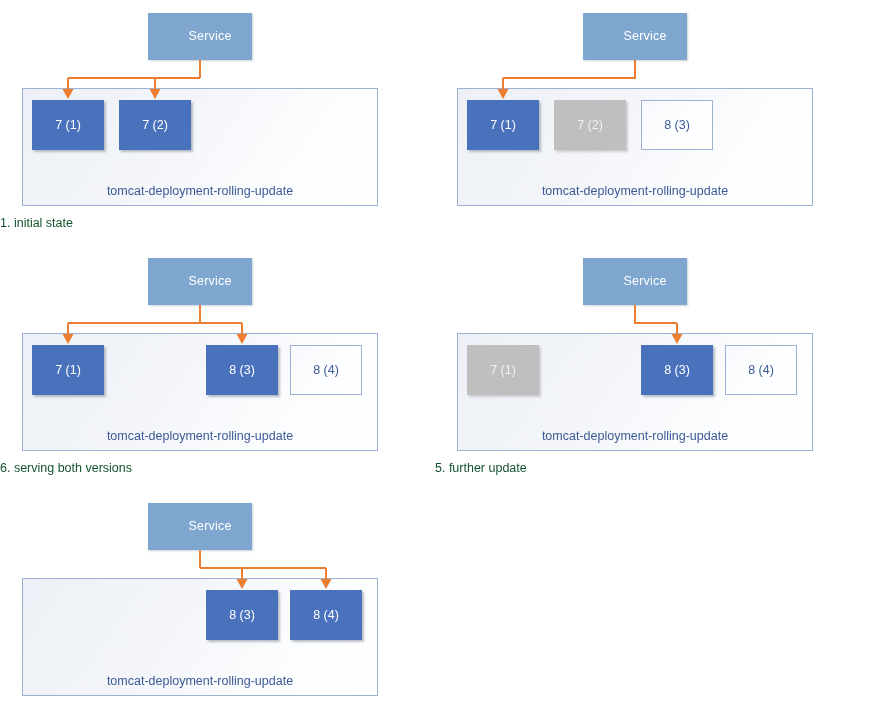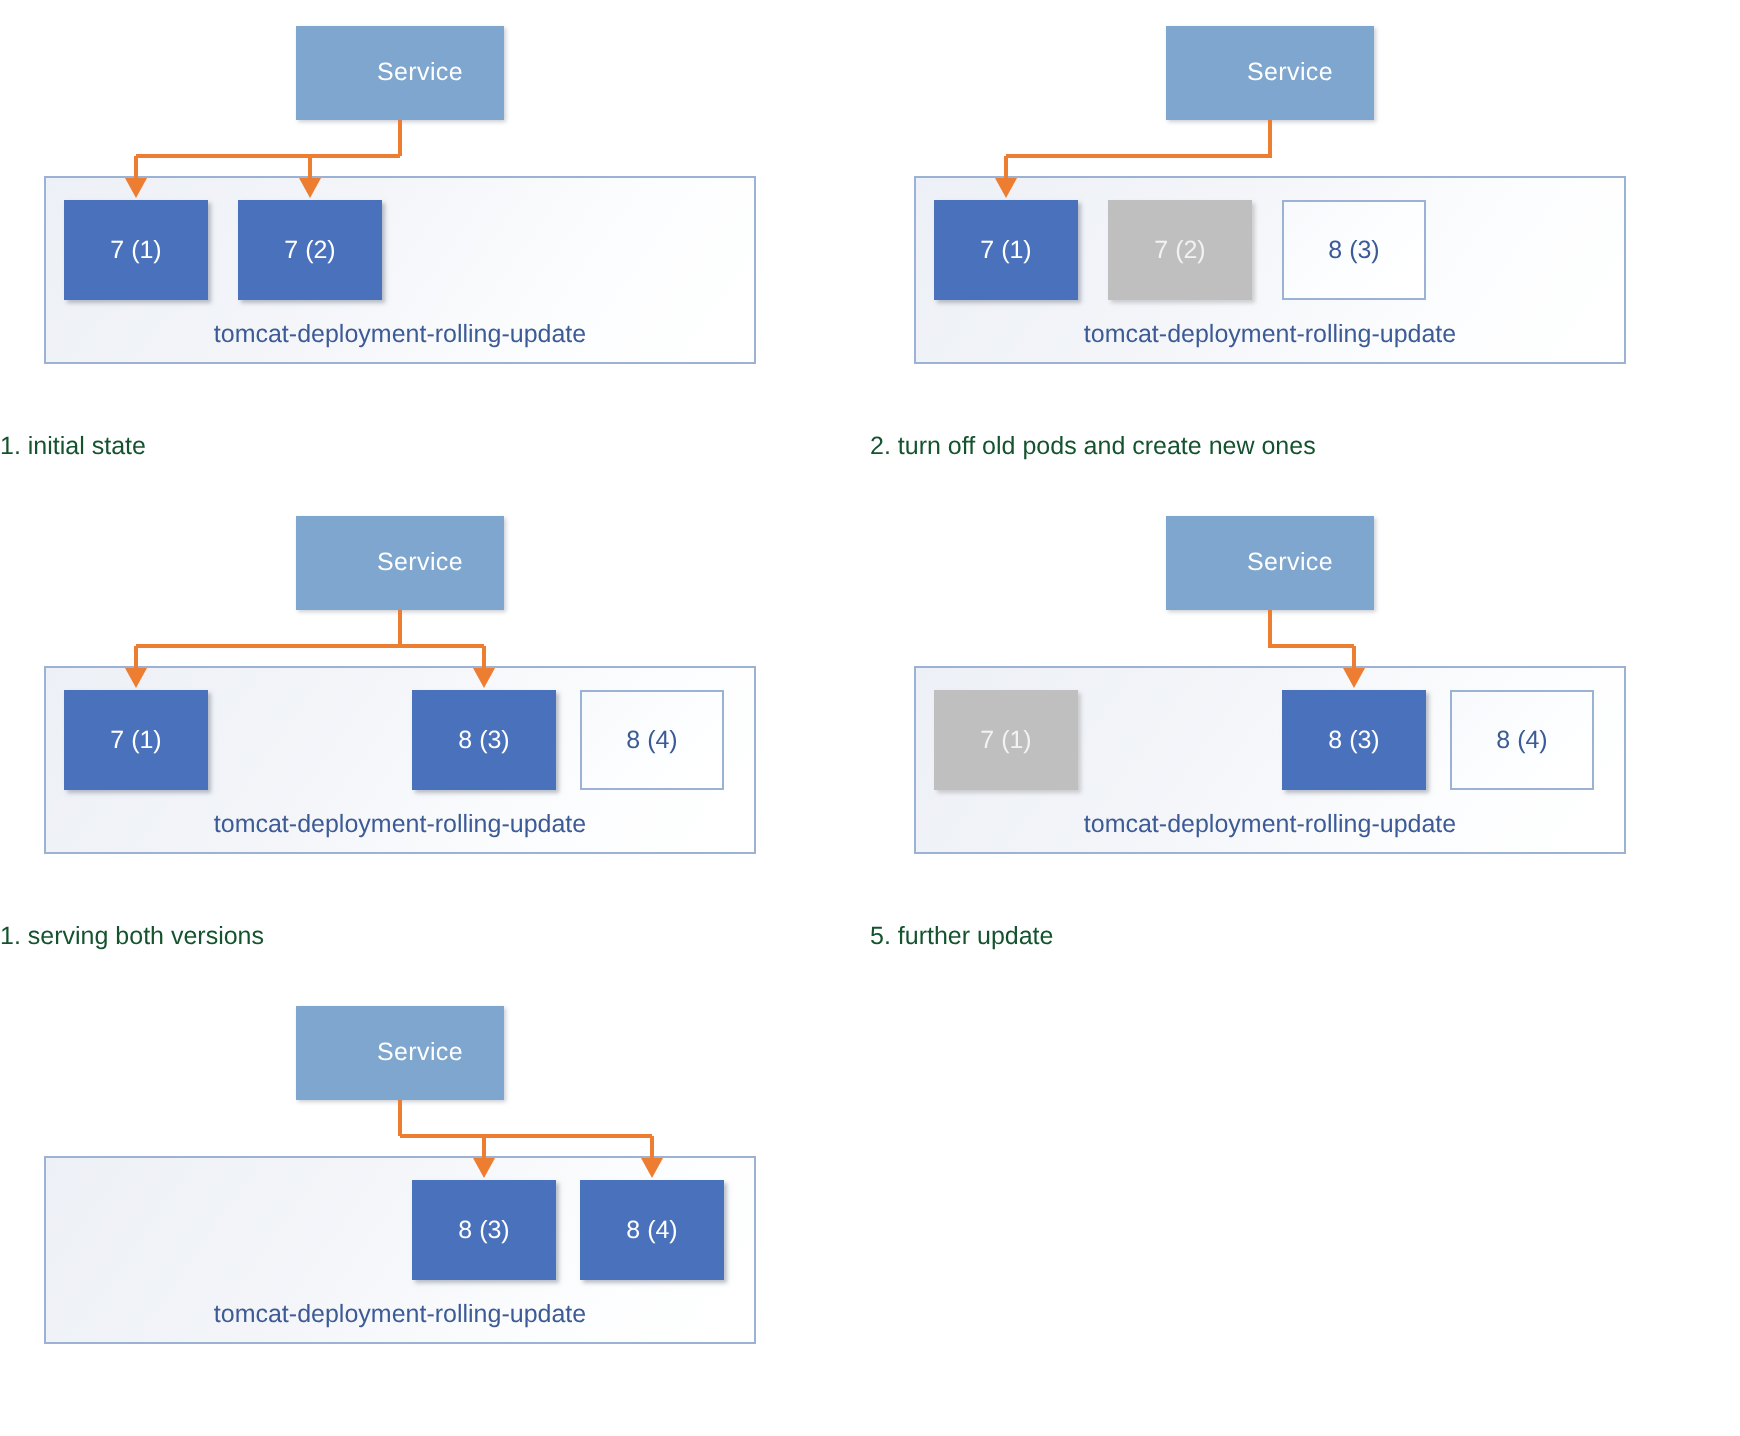--- a/index.html
+++ b/index.html
@@ -41,21 +41,21 @@
     line-height: 1;
     margin-left: 20px;
   }
 
   
   .deployment-box {
     position: absolute;
     left: 22px;
     top: 88px;
     width: 356px;
-    height: 94px;
+    height: 118px;
     border: 1px solid #9BB2D4;
     background: linear-gradient(125deg, #EDF0F6 0%, #F3F5F9 40%, #FCFDFE 75%, #FFFFFF 100%);
     box-sizing: border-box;
   }
   .deployment-label {
     position: absolute;
     left: 0;
     right: 0;
     bottom: 8px;
     text-align: center;
@@ -162,21 +162,20 @@
       <div class="service-box">
         <span class="service-label">Service</span>
       </div>
       <svg class="connector-svg" viewBox="0 0 435 230">
         <g fill="none" stroke="#ED7D31" stroke-width="2">
           <path d="M 200 60 L 200 78 L 68 78"></path>
           <path d="M 68 78 L 68 90"></path>
           <path d="M 62.5 89 L 73.5 89 L 68 99 Z" fill="#ED7D31" stroke="none"></path>
         </g>
       </svg>
-      <div class="caption">2. turn off old pods and create new ones</div>
     </div>
     <div class="panel" style="left: 0px; top: 245px;">
       <div class="deployment-box">
         <div class="deployment-label">tomcat-deployment-rolling-update</div>
       </div>
       <div class="pod blue" style="left: 32px;">
         <span>7 (1)</span>
       </div>
       <div class="pod blue" style="left: 206px;">
         <span>8 (3)</span>
@@ -190,21 +189,21 @@
       <svg class="connector-svg" viewBox="0 0 435 230">
         <g fill="none" stroke="#ED7D31" stroke-width="2">
           <path d="M 200 60 L 200 78"></path>
           <path d="M 68 78 L 242 78"></path>
           <path d="M 68 78 L 68 90"></path>
           <path d="M 62.5 89 L 73.5 89 L 68 99 Z" fill="#ED7D31" stroke="none"></path>
           <path d="M 242 78 L 242 90"></path>
           <path d="M 236.5 89 L 247.5 89 L 242 99 Z" fill="#ED7D31" stroke="none"></path>
         </g>
       </svg>
-      <div class="caption">1. serving both versions</div>
+      <div class="caption">6. serving both versions</div>
     </div>
     <div class="panel" style="left: 435px; top: 245px;">
       <div class="deployment-box">
         <div class="deployment-label">tomcat-deployment-rolling-update</div>
       </div>
       <div class="pod gray" style="left: 32px;">
         <span>7 (1)</span>
       </div>
       <div class="pod blue" style="left: 206px;">
         <span>8 (3)</span>

